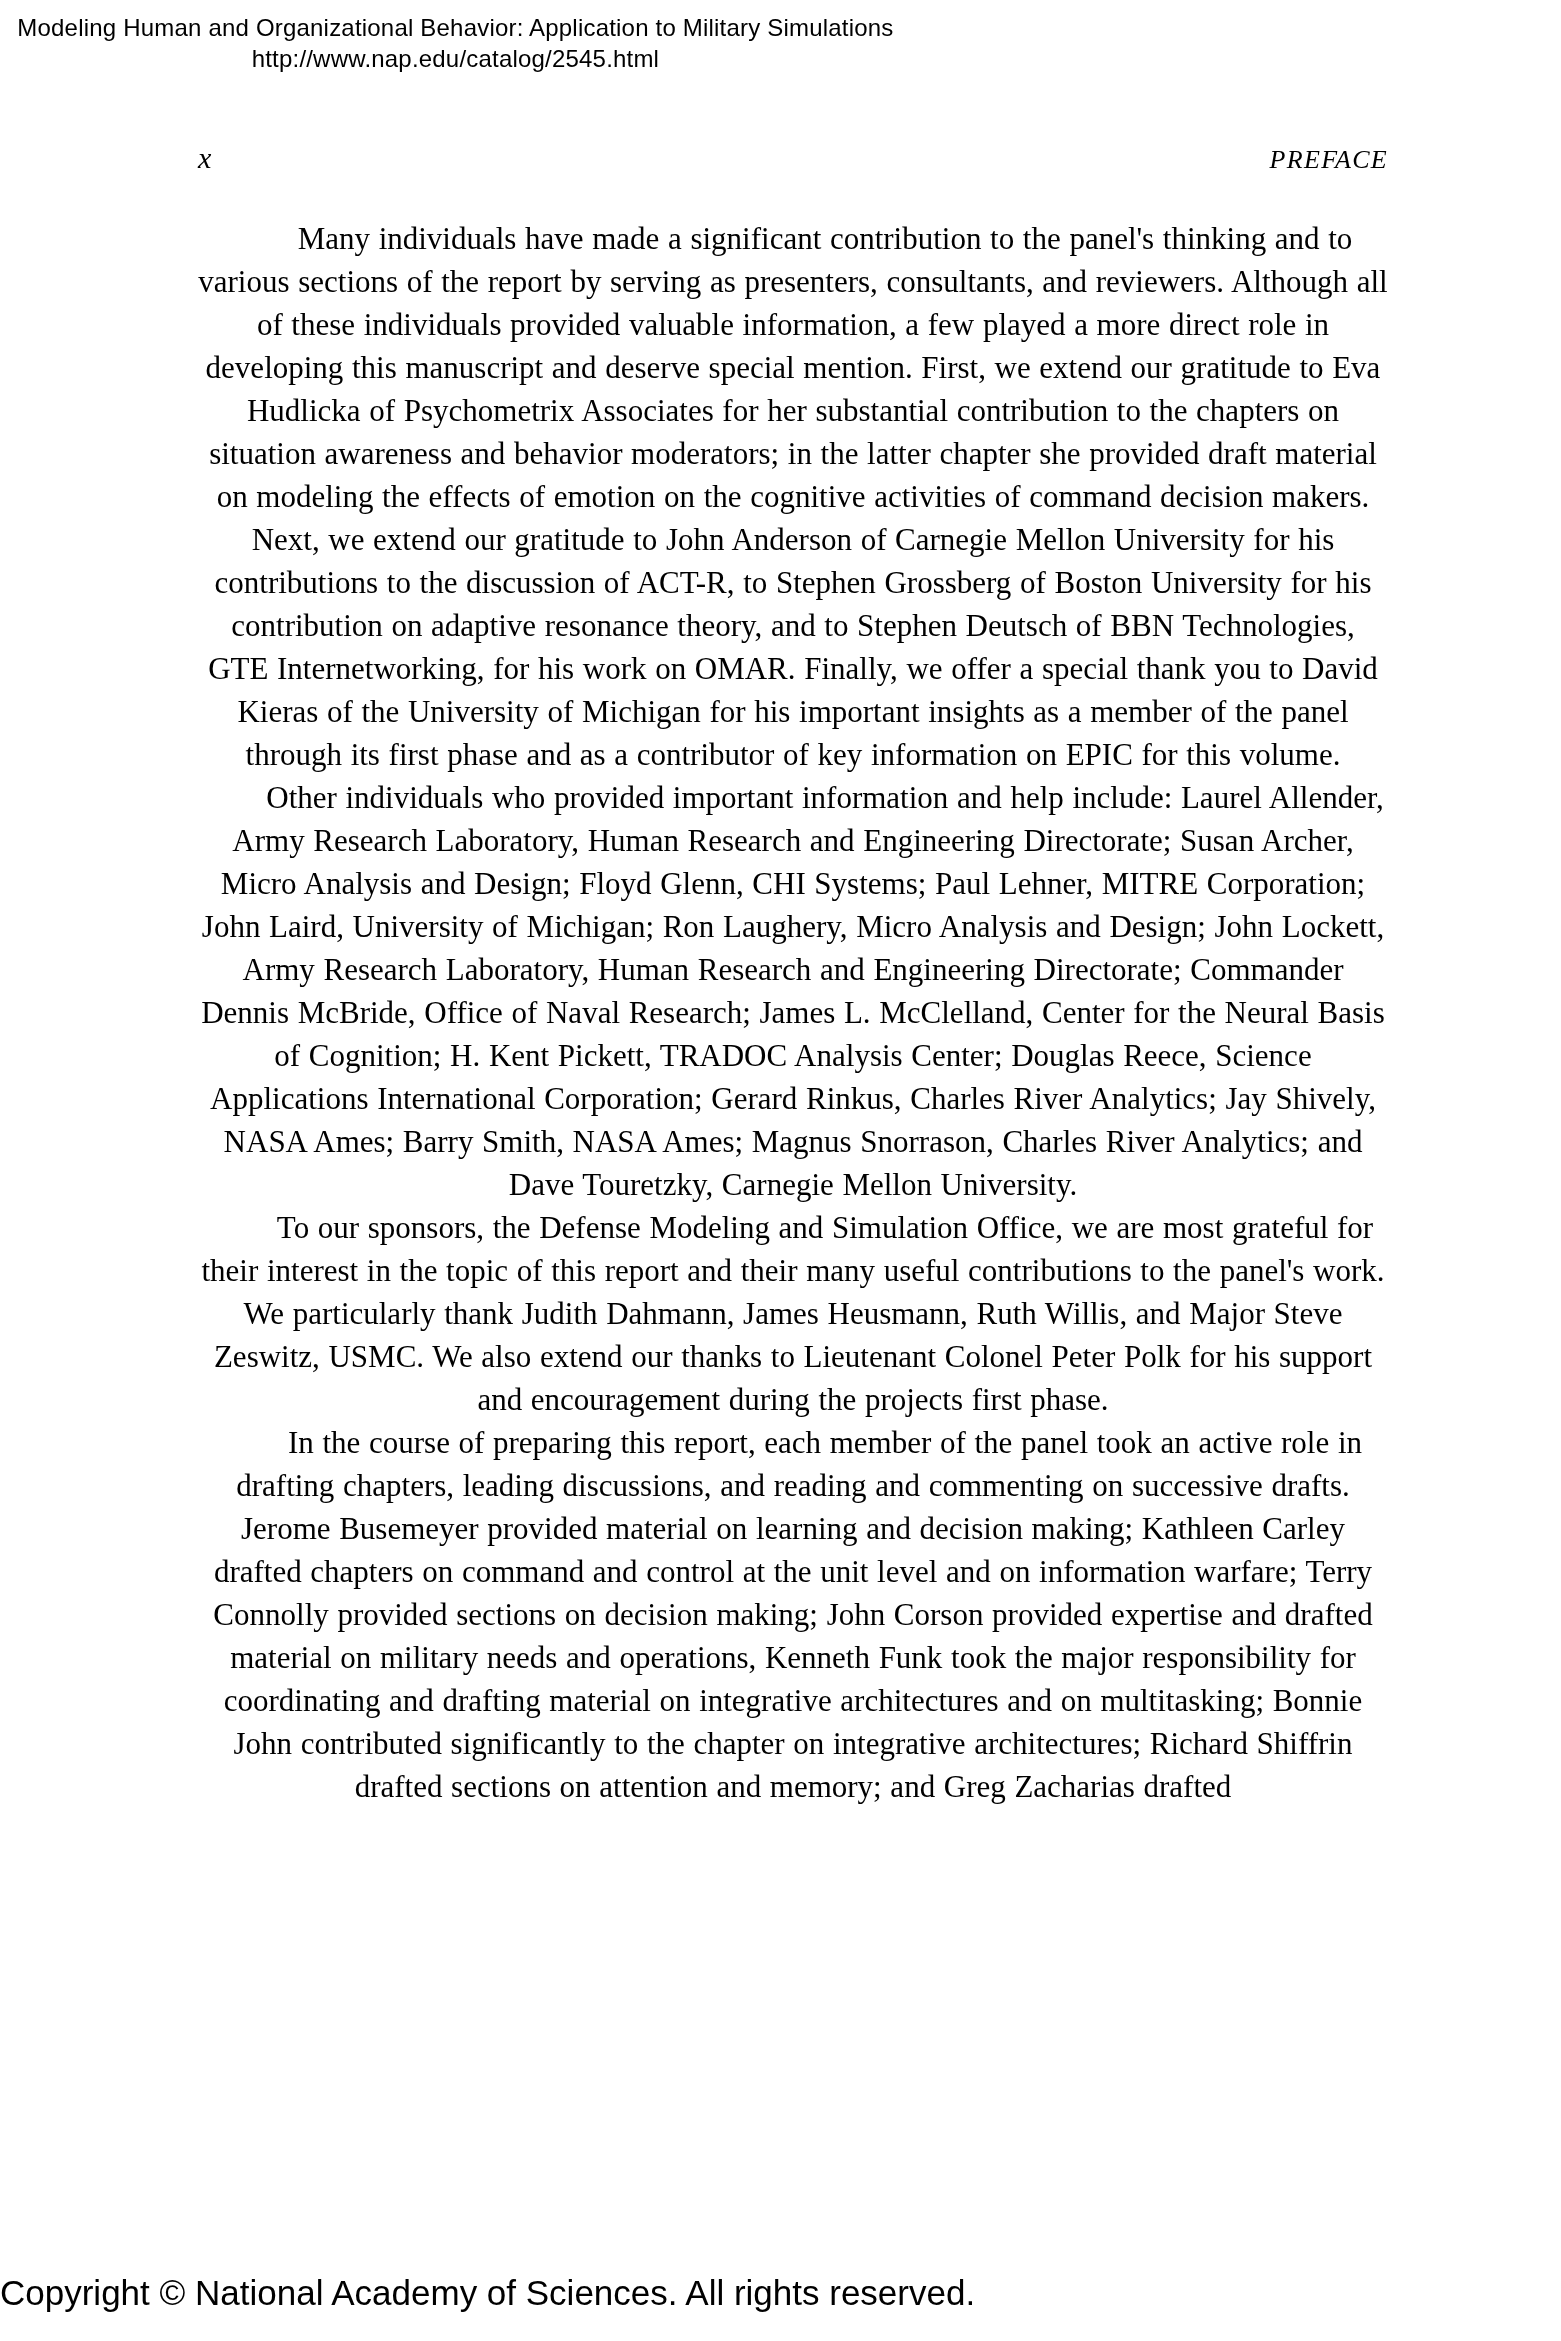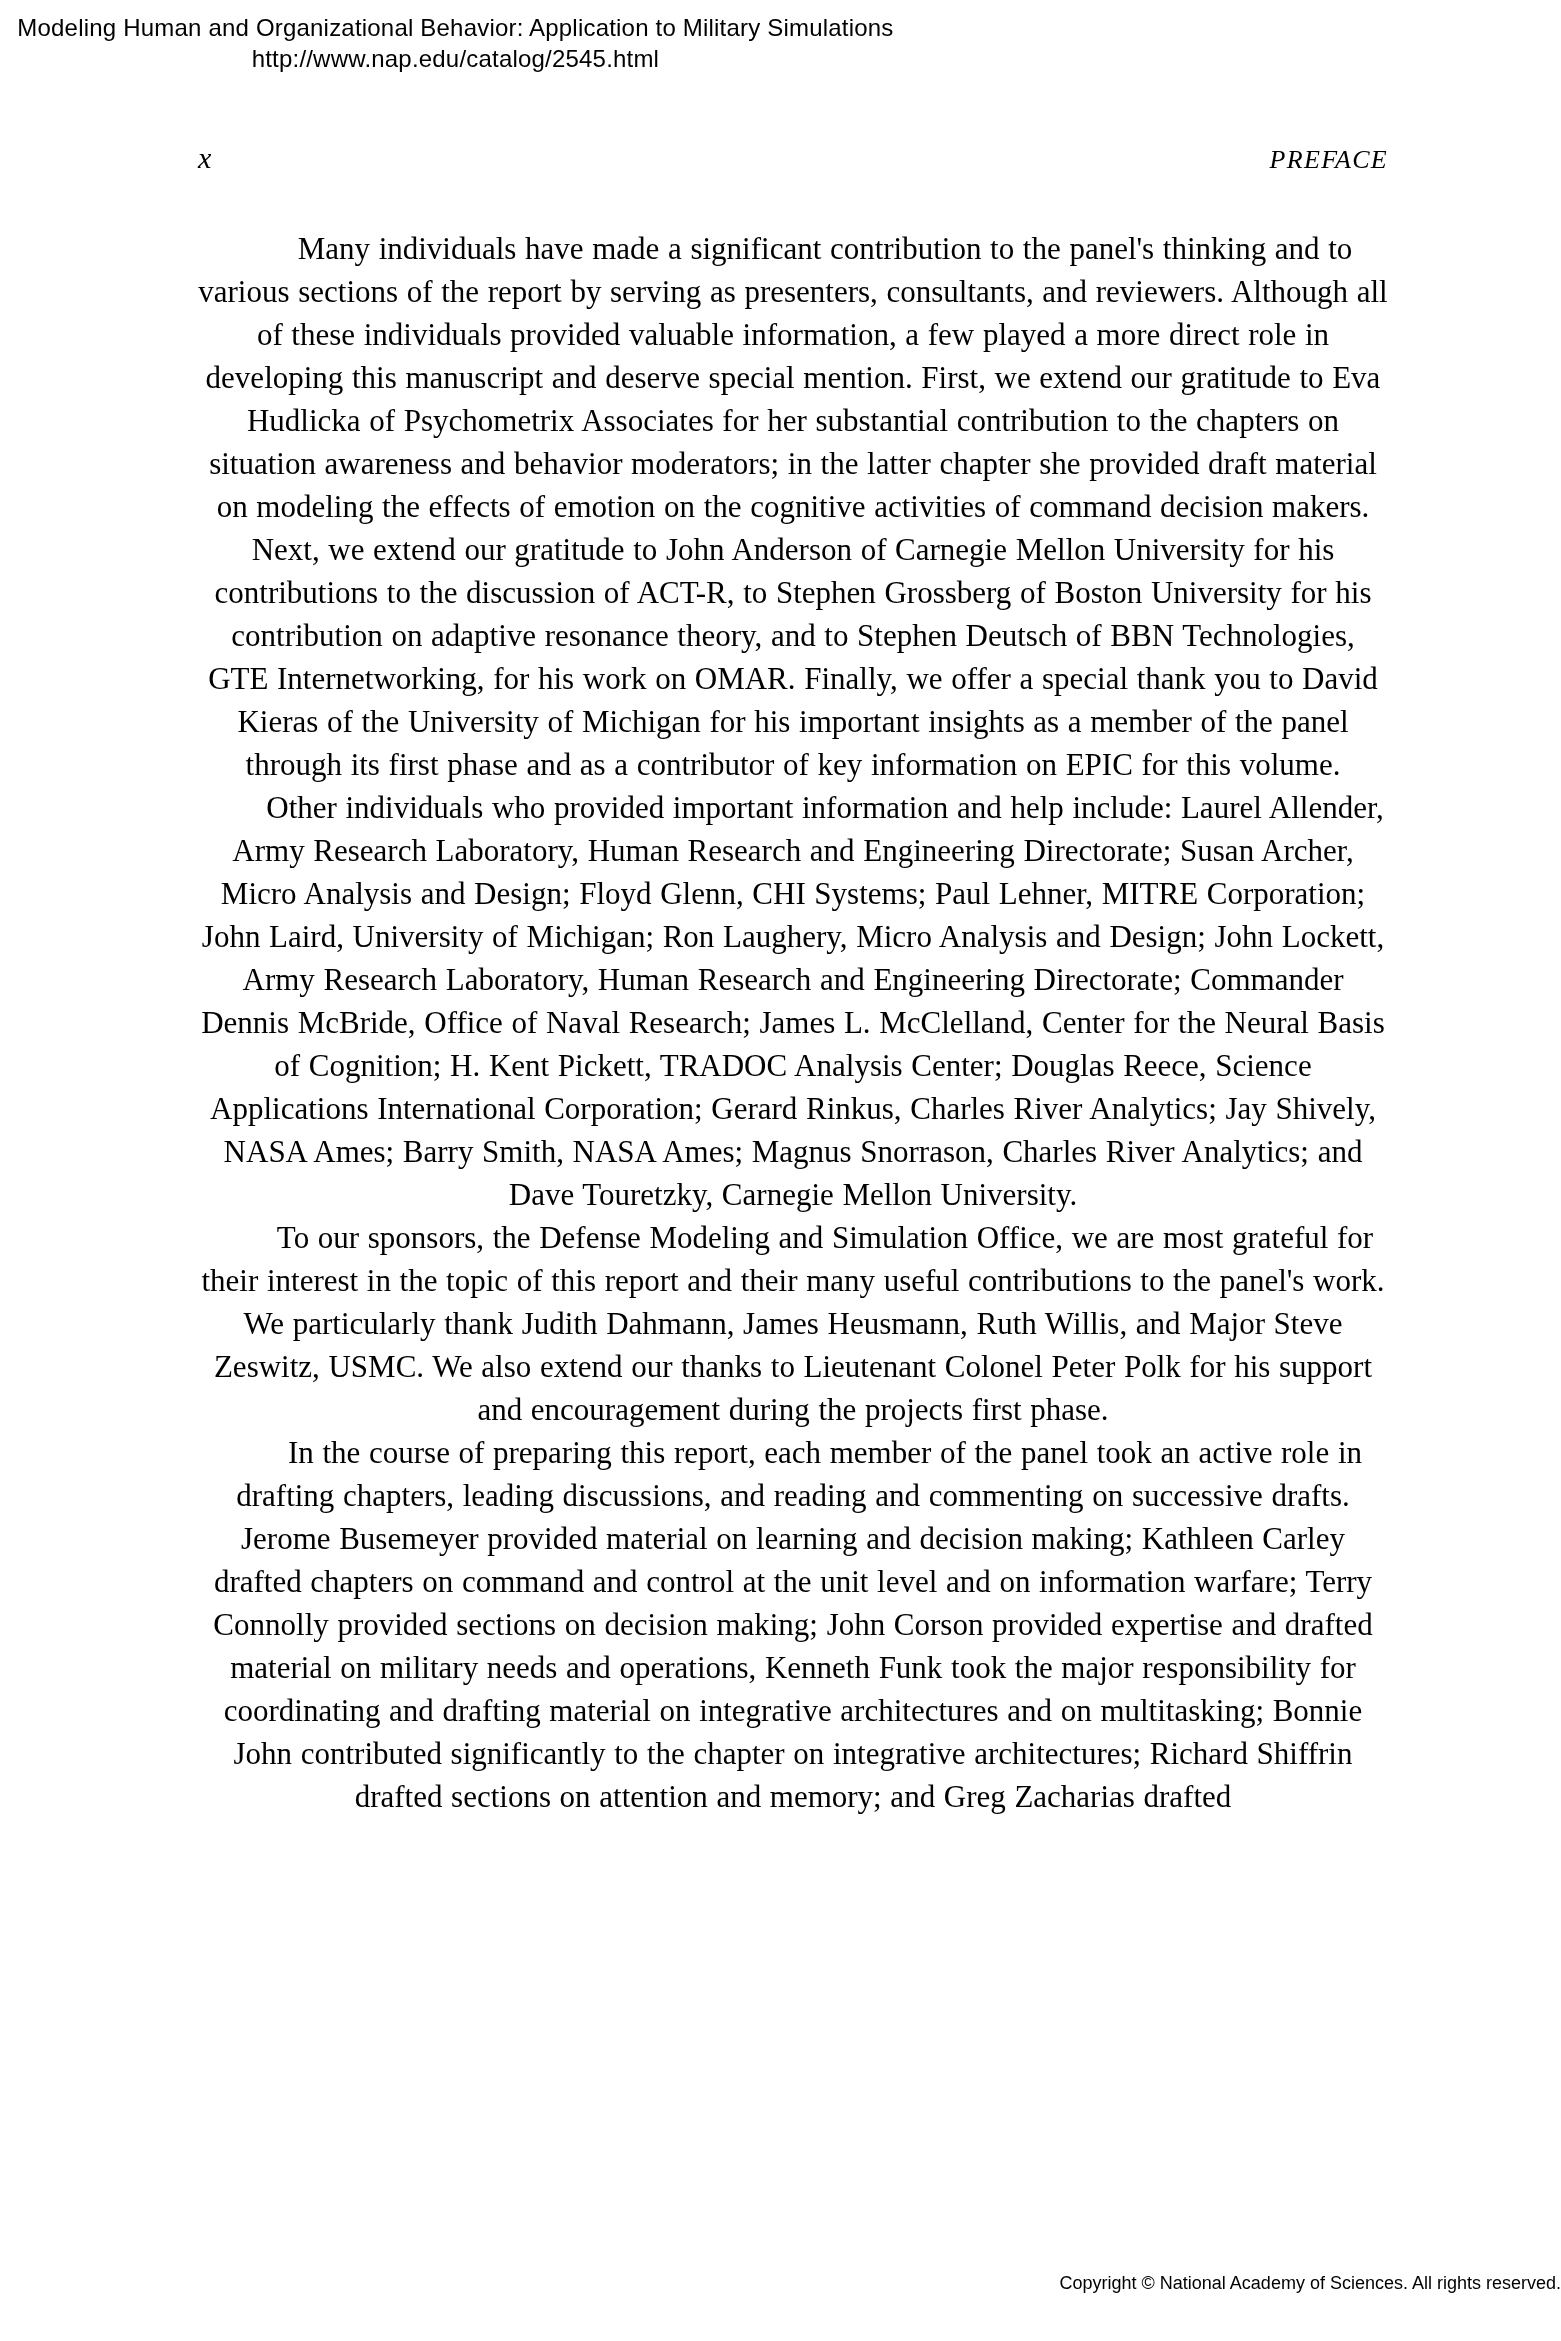--- a/index.html
+++ b/index.html
@@ -42,35 +42,34 @@
     letter-spacing: 1.3px;
   }
   .body-text {
     position: absolute;
     top: 217px;
     left: 198px;
     width: 1190px;
     font-size: 31px;
     line-height: 43px;
     text-align: justify;
-    margin-top: 10px;
   }
   .body-text p {
     text-indent: 64px;
     margin: 0;
     word-spacing: 0.9px;
   }
   .doc-footer {
     position: absolute;
     top: 2273px;
     left: 0;
     width: 100%;
-    text-align: right;
+    text-align: left;
     font-family: "Liberation Sans", sans-serif;
-    font-size: 18px;
+    font-size: 35px;
   }
 </style>
 </head>
 <body>
 
 <div class="doc-header">
   <div>Modeling Human and Organizational Behavior: Application to Military Simulations</div>
   <div>http://www.nap.edu/catalog/2545.html</div>
 </div>
 

